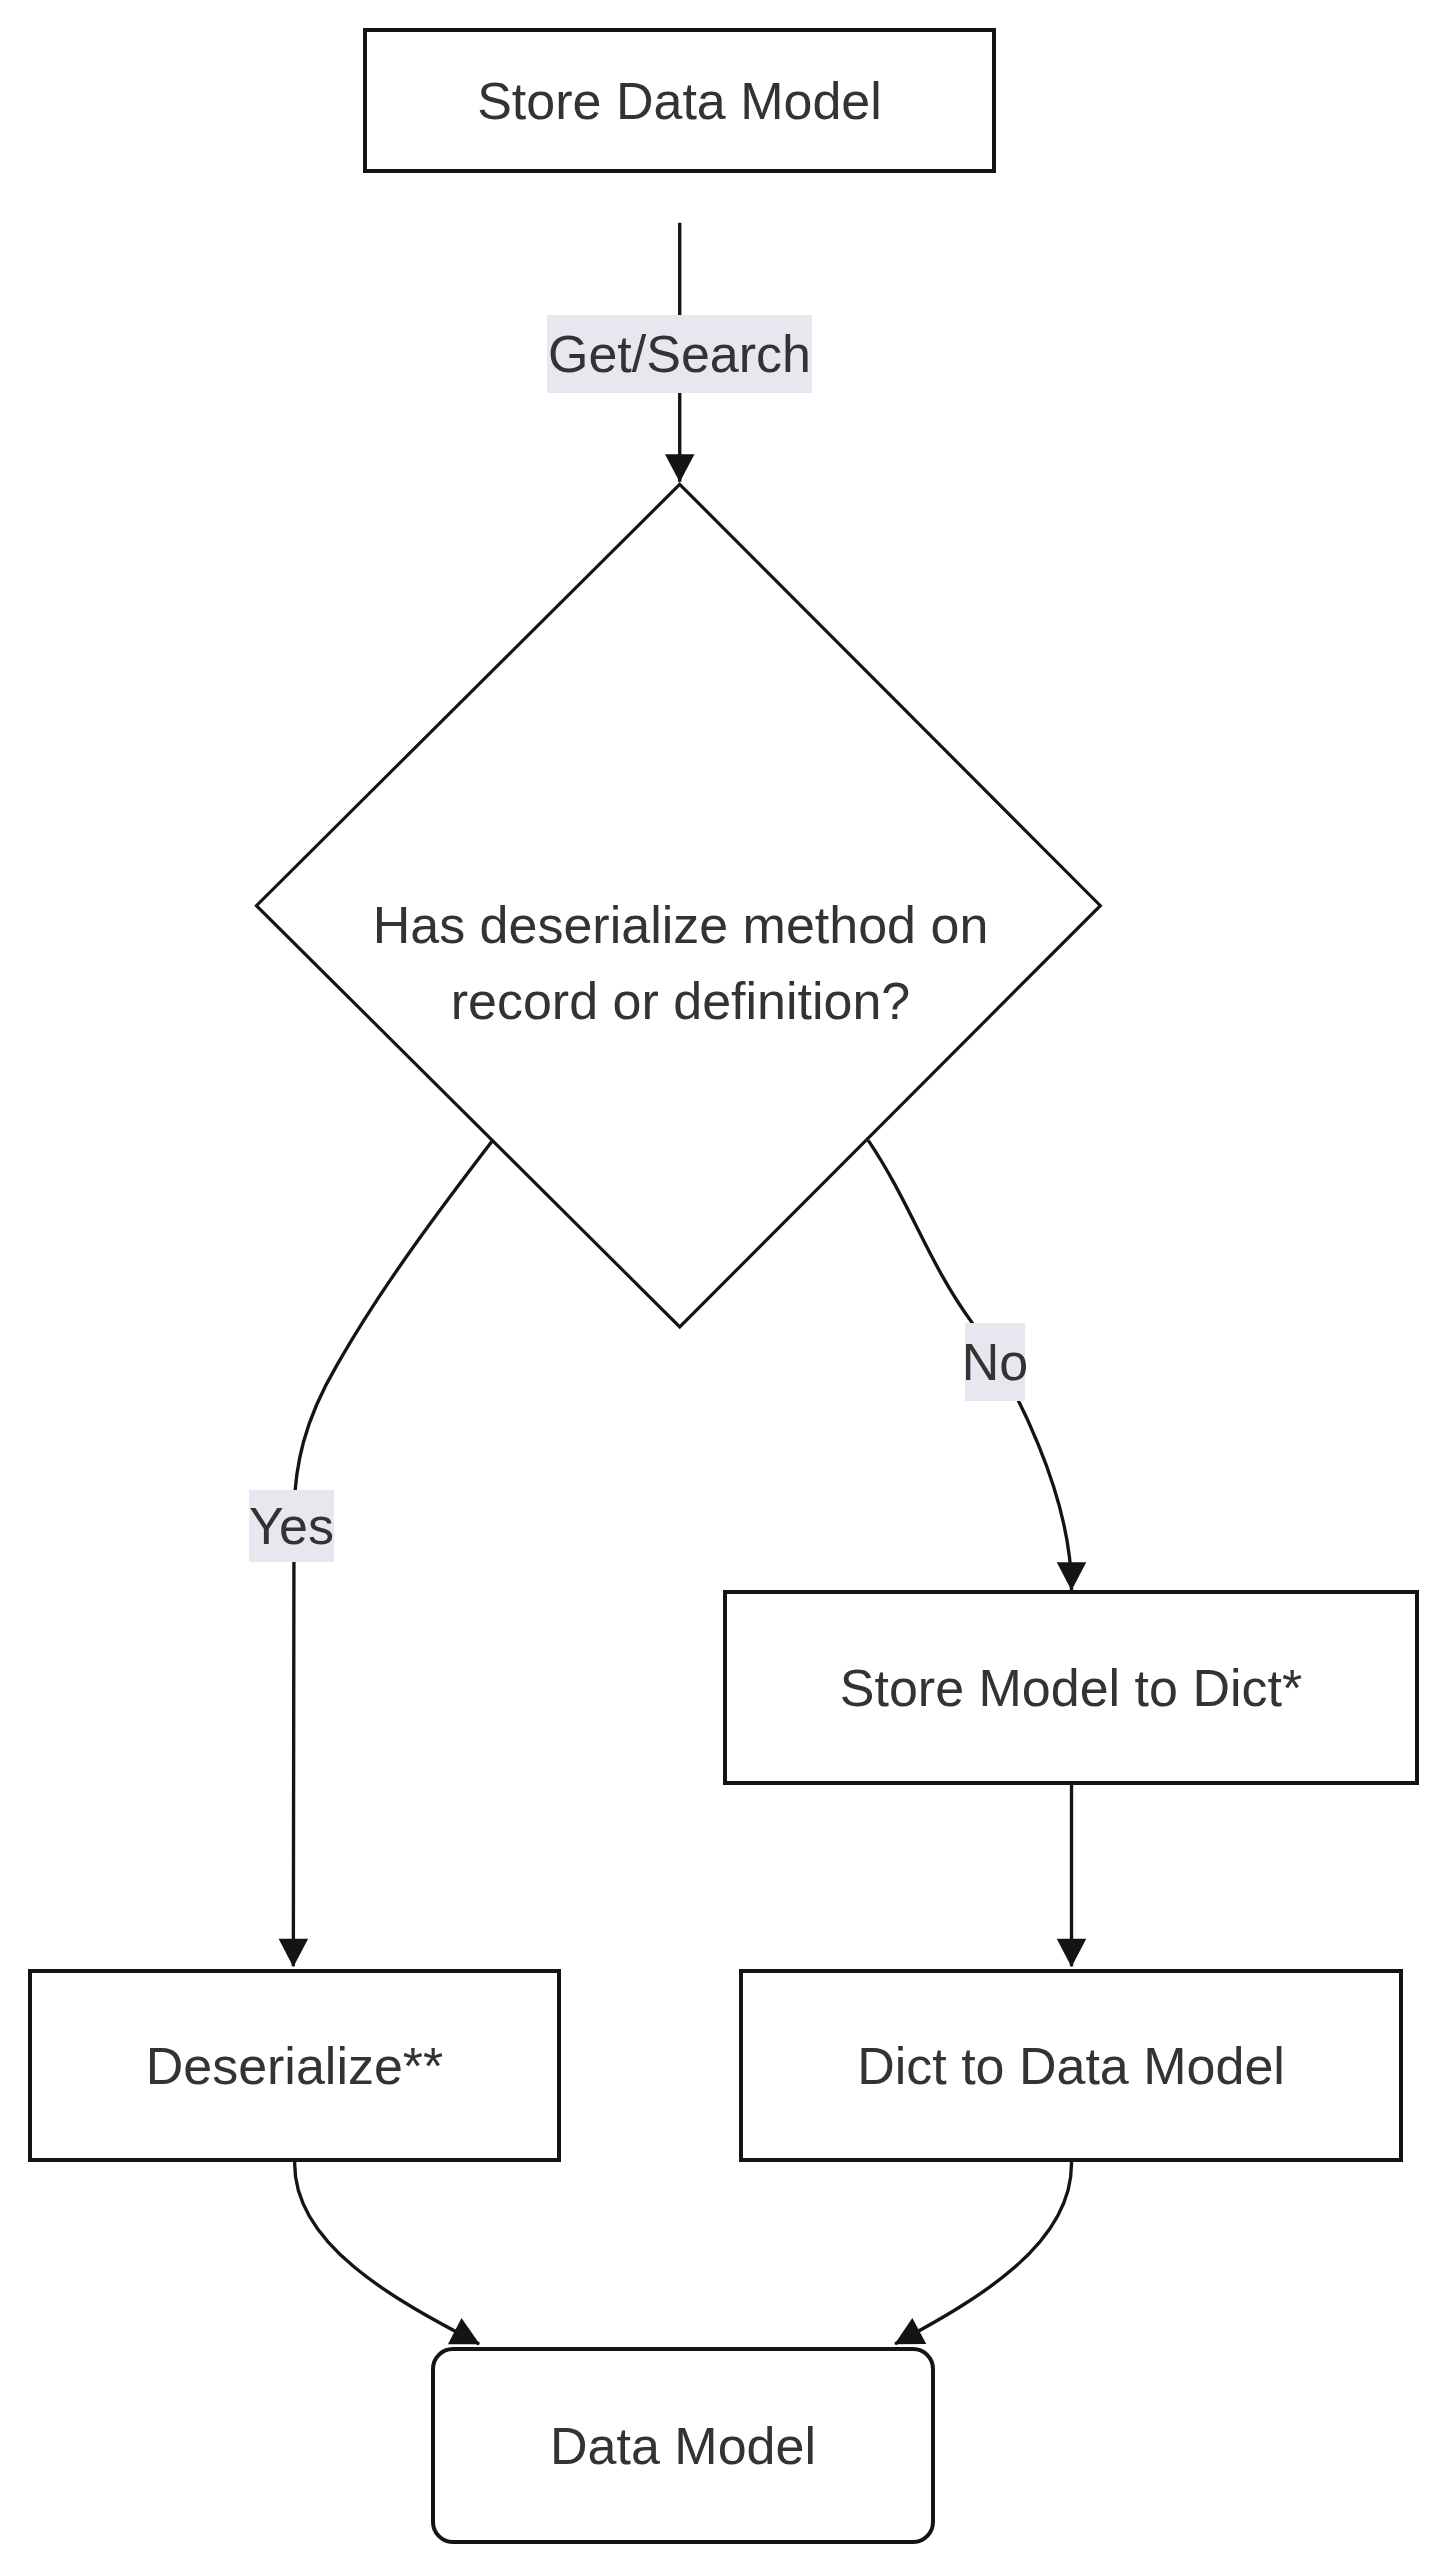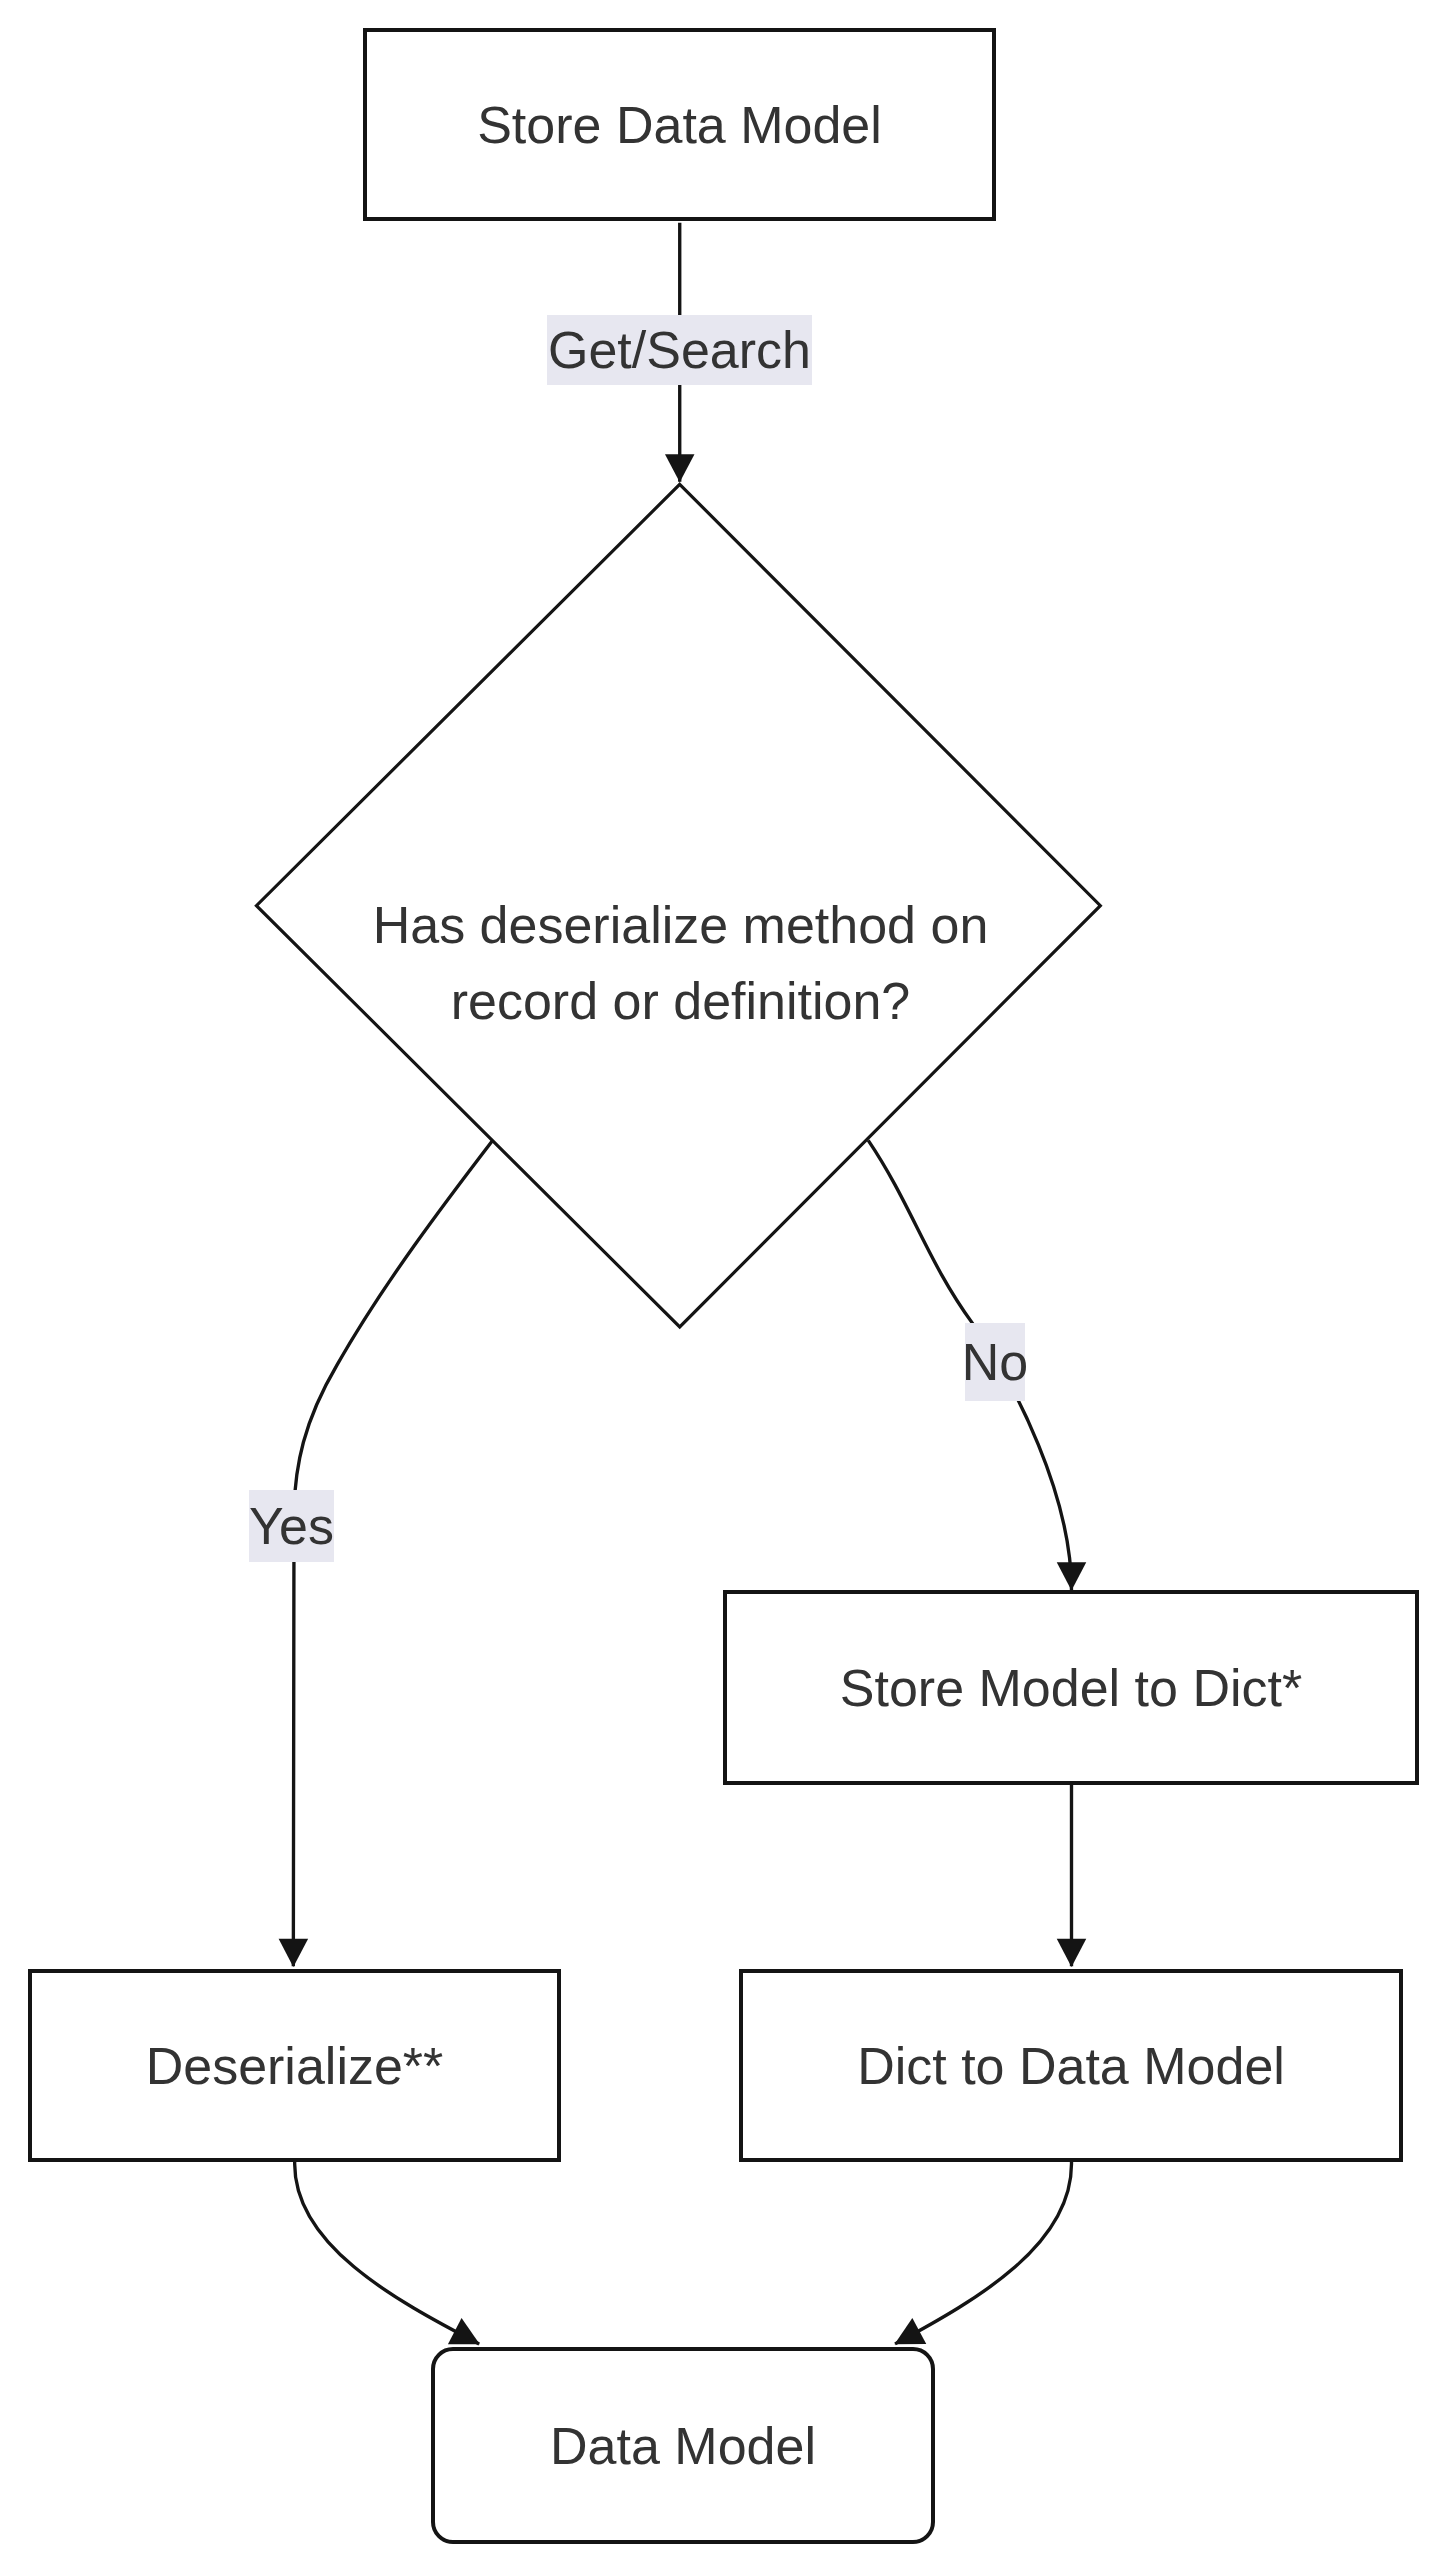--- a/index.html
+++ b/index.html
@@ -35,27 +35,27 @@
     align-items:center;justify-content:flex-end;
     font-size:52px;line-height:76px;color:var(--text);
     text-align:center;
   }
   .edge-label{
     position:absolute;background:var(--edge-label-bg);
     display:flex;align-items:center;justify-content:center;
     font-size:52px;color:var(--text);white-space:nowrap;
   }
   
-  #node-store-data-model   {left:363px;  top:28px;   width:633px;  height:193px;}
+  #node-store-data-model   {left:363px;  top:28px;   width:633px;  height:145px;}
   #node-store-model-to-dict{left:723px; top:1590px; width:696px; height:195px;}
   #node-deserialize        {left:28px;   top:1969px; width:533px;  height:193px;}
   #node-dict-to-data-model {left:739px; top:1969px; width:664px;  height:193px;}
   #node-data-model         {left:431px;  top:2347px; width:504px;  height:197px;border-radius:22px;}
   #decision-label          {left:278px;  top:771px; width:805px; height:268px;}
-  #label-get-search        {left:547px;  top:315px;  width:265px;  height:70px;}
+  #label-get-search        {left:547px;  top:315px;  width:265px;  height:78px;}
   #label-yes               {left:249px;  top:1490px; width:85px;  height:72px;}
   #label-no                {left:965px; top:1323px; width:60px;   height:78px;}
 </style>
 </head>
 <body>
 
 <div id="canvas">
 
   <svg id="edge-layer" viewBox="0 0 2155 3840" xmlns="http://www.w3.org/2000/svg">
     <defs>

